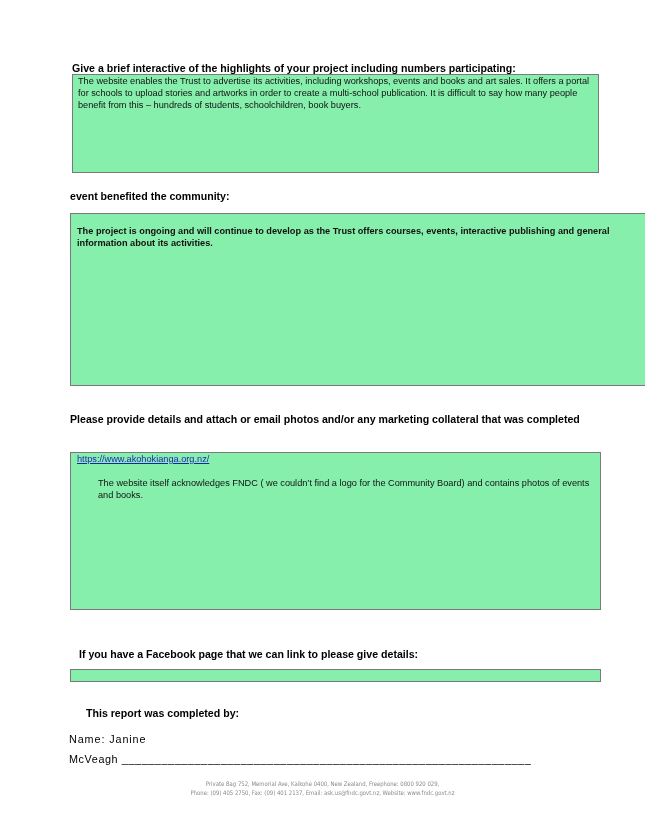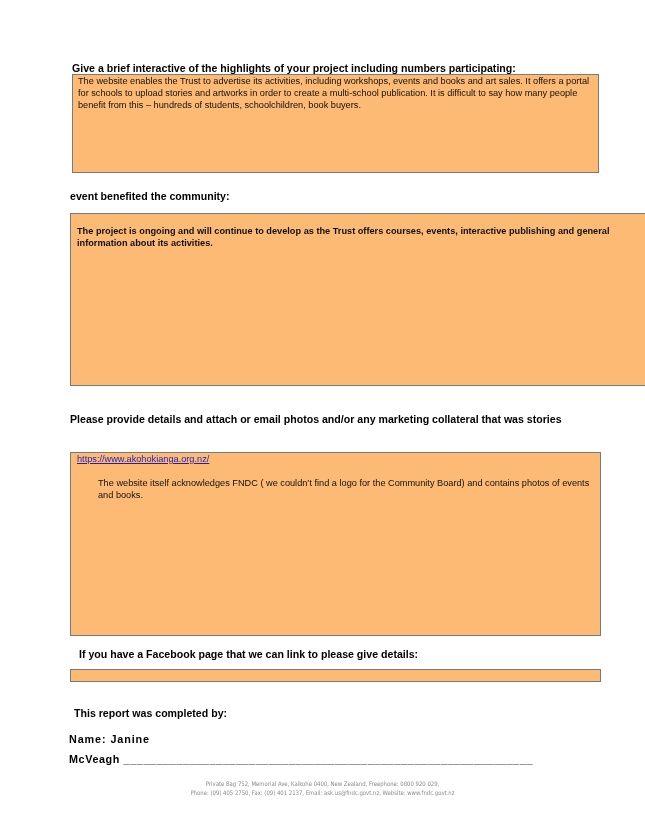--- a/index.html
+++ b/index.html
@@ -19,42 +19,41 @@
       position: absolute;
       font-weight: bold;
       font-size: 10.6px;
       line-height: 13px;
       margin: 0;
     }
     .box {
       position: absolute;
       border: 1px solid #7a7a7a;
       box-sizing: border-box;
-      background: #fdba74;
+      background: #86efac;
     }
     .box-text {
       font-size: 9.2px;
       line-height: 11.8px;
       margin: 0;
       color: #111;
     }
     .link {
       color: #1a0dab;
       text-decoration: underline;
       font-size: 9.2px;
       line-height: 11.8px;
       display: block;
       color: #1f1fb8;
     }
     .plain {
       position: absolute;
       font-size: 10.8px;
       letter-spacing: 0.9px;
       line-height: 13px;
-      font-weight: bold;
     }
     .footer {
       position: absolute;
       left: 0;
       width: 645px;
       text-align: center;
       font-size: 6.2px;
       line-height: 8.6px;
       color: #8a8a8a;
       font-family: "DejaVu Sans", sans-serif;
@@ -72,32 +71,32 @@
 
 <p class="q-label" style="left:70px; top:177px;">
   <br>
   <span>event benefited the community:</span>
 </p>
 <div class="box" style="left:70px; top:213px; width:595px; height:173px; padding:12px 6px;font-weight:bold;">
   <p class="box-text">The project is ongoing and will continue to develop as the Trust offers courses, events, interactive publishing and general information about its activities.</p>
 </div>
 
 <p class="q-label" style="left:70px; top:413px;">
-  <span>Please provide details and attach or email photos and/or any marketing collateral that was stories</span><br>
+  <span>Please provide details and attach or email photos and/or any marketing collateral that was completed</span><br>
 </p>
-<div class="box" style="left:70px; top:452px; width:531px; height:184px; padding:1px 6px;">
+<div class="box" style="left:70px; top:452px; width:531px; height:158px; padding:1px 6px;">
   <a class="link">https://www.akohokianga.org.nz/</a>
   <p class="box-text" style="margin-top:12px;margin-left:21px;">The website itself acknowledges FNDC ( we couldn’t find a logo for the Community Board) and contains photos of events and books.</p>
 </div>
 
 <p class="q-label" style="left:70px; top:648px;padding-left:9px;">If you have a Facebook page that we can link to please give details:</p>
 <div class="box" style="left:70px; top:669px; width:531px; height:13px;">
   <span class="box-text"></span>
 </div>
 
-<p class="q-label" style="left:74px; top:707px;">This report was completed by:</p>
+<p class="q-label" style="left:86px; top:707px;">This report was completed by:</p>
 <div class="plain" style="left:69px; top:733px;">Name: Janine</div>
 <div class="plain" style="left:69px; top:753px; letter-spacing:0.6px;">McVeagh ______________________________________________________________</div>
 
 <div class="footer" style="top:780px;">
   <div>Private Bag 752, Memorial Ave, Kaikohe 0400, New Zealand, Freephone: 0800 920 029,</div>
   <div>Phone: (09) 405 2750, Fax: (09) 401 2137, Email: ask.us@fndc.govt.nz, Website: www.fndc.govt.nz</div>
 </div>
 
 </body></html>

